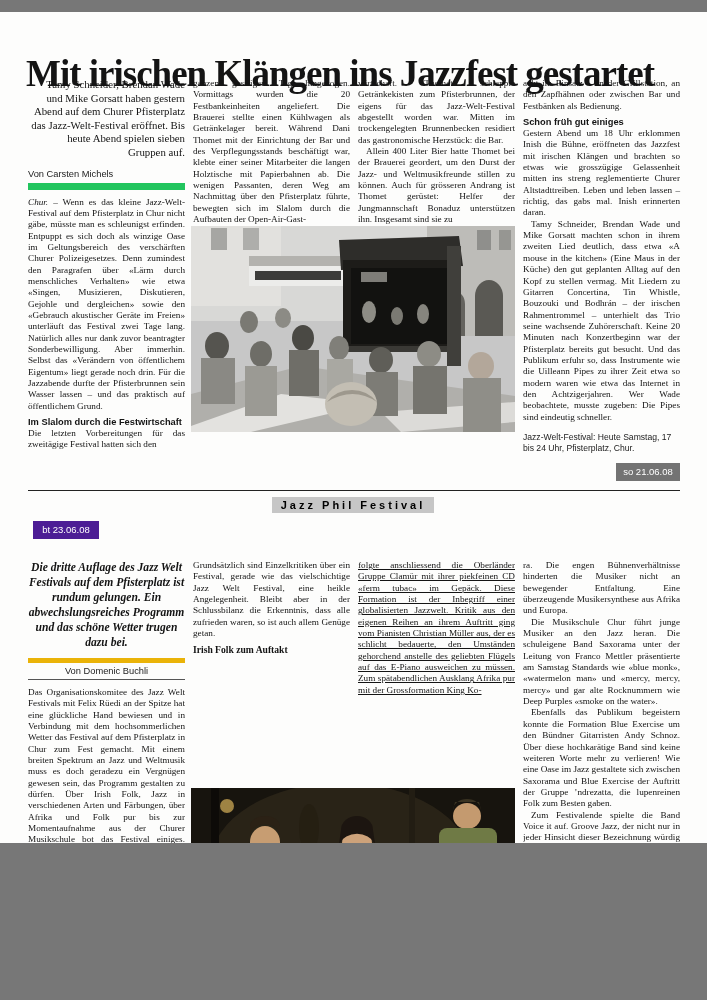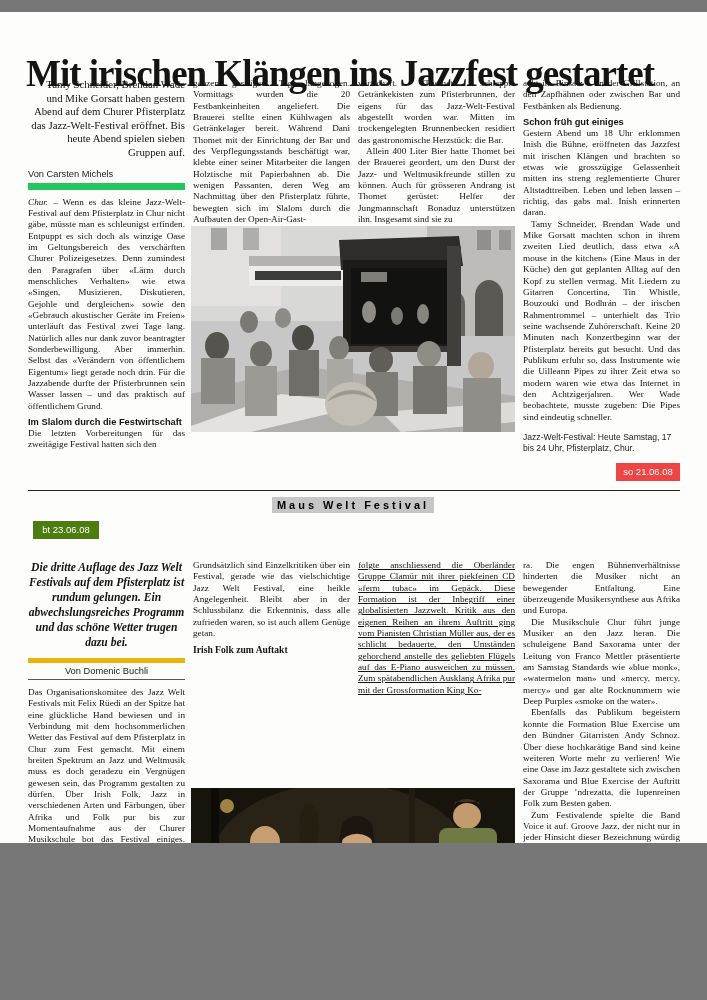--- a/index.html
+++ b/index.html
@@ -135,27 +135,27 @@
       <ellipse cx="290" cy="140" rx="13" ry="14" fill="#b3a79a"></ellipse>
       <rect x="272" y="152" width="38" height="54" fill="#8f8e88"></rect>
       <ellipse cx="160" cy="178" rx="26" ry="22" fill="#c3beb3"></ellipse>
       <path d="M136 176 q26 -16 50 0 q-10 -12 -25 -12 q-16 0 -25 12z" fill="#9d988d"></path>
       <ellipse cx="58" cy="96" rx="9" ry="11" fill="#7a7973"></ellipse>
       <ellipse cx="92" cy="92" rx="8" ry="10" fill="#8c8b85"></ellipse>
     </svg>
   </div>
 
 
-  <div class="badge" id="badge-so" style="background:#ef4444">so 21.06.08</div>
+  <div class="badge" id="badge-so" style="background:#737373">so 21.06.08</div>
 
   <div class="abs" id="divider"></div>
 
-  <div class="abs" id="kicker" style="background:#c6c6c6">Maus Welt Festival</div>
-
-  <div class="badge" id="badge-bt" style="background:#4d7c0f">bt 23.06.08</div>
+  <div class="abs" id="kicker" style="background:#c6c6c6">Jazz Phil Festival</div>
+
+  <div class="badge" id="badge-bt" style="background:#4c1d95">bt 23.06.08</div>
 
 
   <div class="col" id="a2c1">
     <div class="lead2">Die dritte Auflage des Jazz Welt Festivals auf dem Pfisterplatz ist rundum gelungen. Ein abwechslungsreiches Programm und das schöne Wetter trugen dazu bei.</div>
     <div class="byline2">Von Domenic Buchli</div>
     <p class="bodyp firstp">Das Organisationskomitee des Jazz Welt Festivals mit Felix Rüedi an der Spitze hat eine glückliche Hand bewiesen und in Verbindung mit dem hochsommerlichen Wetter das Festival auf dem Pfisterplatz in Chur zum Fest gemacht. Mit einem breiten Spektrum an Jazz und Weltmusik muss es doch geradezu ein Vergnügen gewesen sein, das Programm gestalten zu dürfen. Über Irish Folk, Jazz in verschiedenen Arten und Färbungen, über Afrika und Folk pur bis zur Momentaufnahme aus der Churer Musikschule bot das Festival einiges. Damit die gebotene Musik auch zum Hörgenuss werden konnte, sorgte im Soundbereich das Team von Phil Benesch, während die Jungmannschaft aus Bonaduz unter Daniel Thomet dies im kulinarischen Bereich tat.</p>
   </div>
 
   <div class="col" id="a2c2">
     <p class="bodyp">Grundsätzlich sind Einzelkritiken über ein Festival, gerade wie das vielschichtige Jazz Welt Festival, eine heikle Angelegenheit. Bleibt aber in der Schlussbilanz die Erkenntnis, dass alle zufrieden waren, so ist auch allem Genüge getan.</p>

